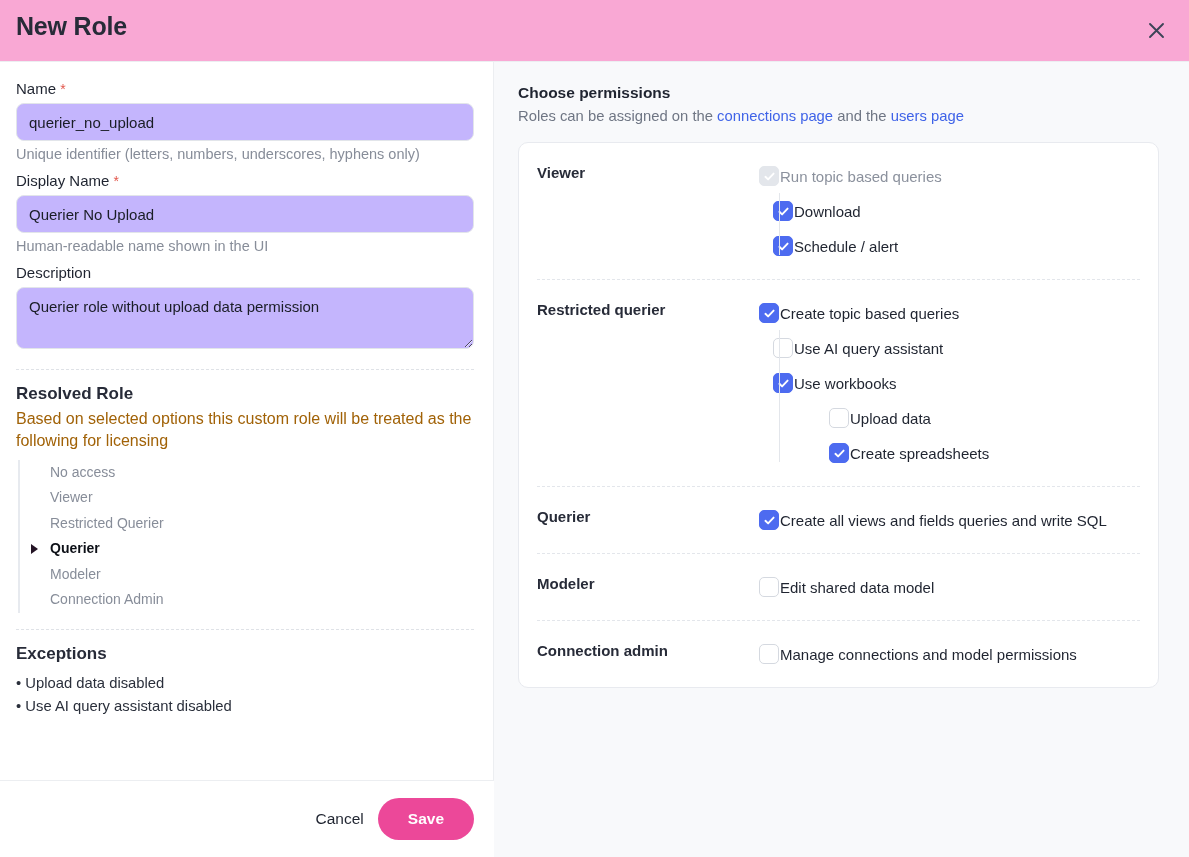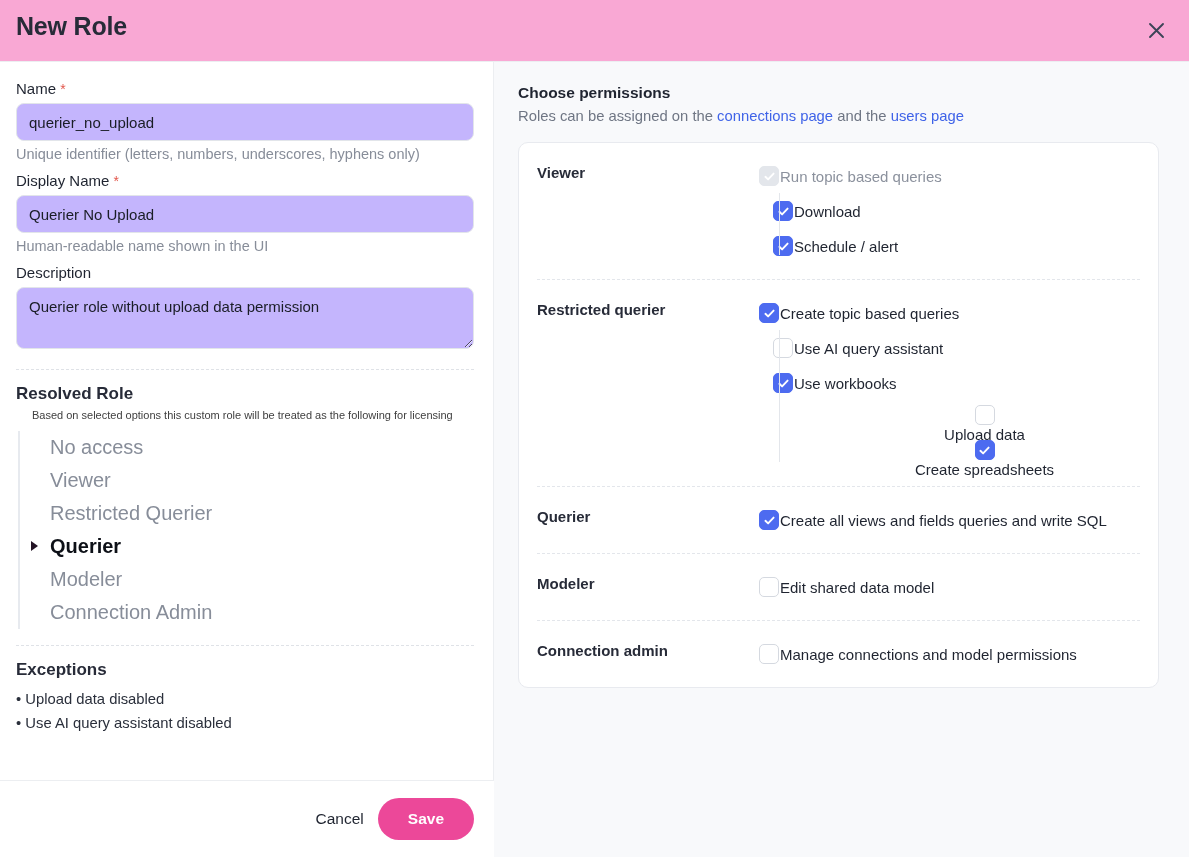--- a/index.html
+++ b/index.html
@@ -43,25 +43,25 @@
     font-family:"Liberation Sans", sans-serif; font-size:15px; color:#1a1d26;
     padding: 9px 12px; background:#c4b5fd; outline:none;
   }
   .text-input { height:38px; }
   .textarea-input { height:62px; resize:vertical; line-height:1.3; }
   .helper { font-size:14.5px; color:#878d99; margin:5px 0 10px 0; }
 
   .dashed-sep { border-top:1px dashed #dfe2e7; margin:16px 0 14px 0; width:458px; }
 
   .section-title { font-size:17px; font-weight:700; color:#272b38; margin:0 0 4px 0; }
-  .section-sub { font-size:11px; color:#404040; line-height:1.36; margin:0 0 8px 16px; max-width:460px;}
+  .section-sub { font-size:16px; color:#a16207; line-height:1.36; margin:0 0 8px 0; max-width:460px;}
 
   .role-list { border-left:2px solid #e7eaef; padding-left:0; margin:2px 0 4px 2px; position:relative; }
   .role-item {
-    position:relative; font-size:20px; color:#878d99;
+    position:relative; font-size:14px; color:#878d99;
     padding:4px 0 4px 30px; cursor:pointer; line-height:1.25;
   }
   .role-item.active { color:#0d1017; font-weight:700; }
   .role-item.active .caret {
     position:absolute; left:11px; top:50%; transform:translateY(-50%);
     width:0; height:0; border-left:7px solid #241425;
     border-top:5px solid transparent; border-bottom:5px solid transparent;
   }
 
   .exceptions-title { font-size:17px; font-weight:700; color:#272b38; margin:2px 0 8px 0; }
@@ -101,21 +101,21 @@
   .perm-row + .perm-row { border-top:1px dashed #e3e6eb; }
   .perm-group-label {
     width: 222px; flex:0 0 222px; font-size:15px; font-weight:700; color:#272b38;
     padding-top: 1px;
   }
   .perm-items { flex:1; position:relative; }
 
   .cb-line { display:flex; align-items:center; gap:1px; height:26px; margin-bottom:9px; }
   .cb-line:last-child { margin-bottom:0; }
   .cb-line.ind1 { margin-left:14px; }
-  .cb-line.ind2 { margin-left:70px;flex-direction:column; }
+  .cb-line.ind2 { margin-left:70px; }
 
   .guide {
     position:absolute; left:20px; width:1px; background:#e3e6eb;
   }
 
   .cb {
     width:20px; height:20px; border-radius:5px; flex:0 0 20px;
     display:flex; align-items:center; justify-content:center; cursor:pointer;
     border:1.5px solid #d5d9e0; background:#fff;
   }

